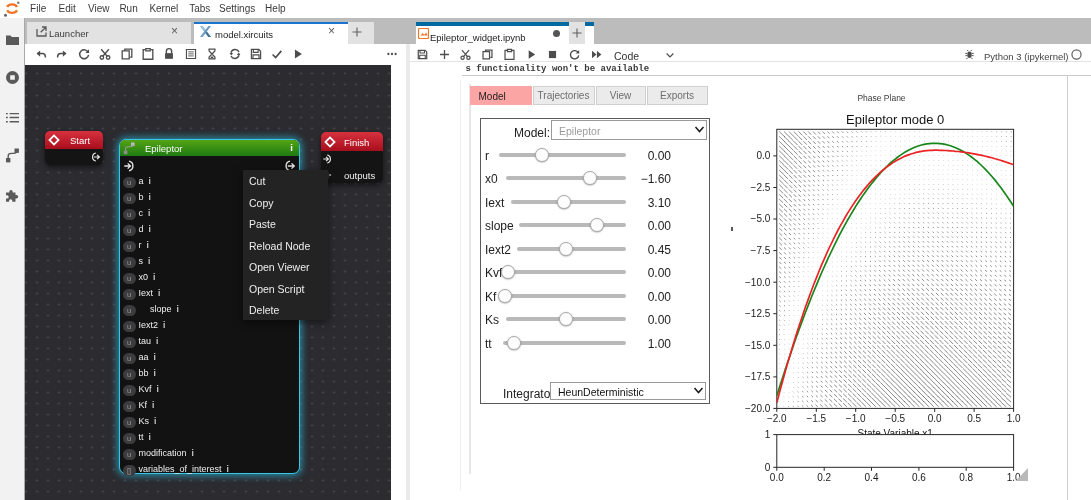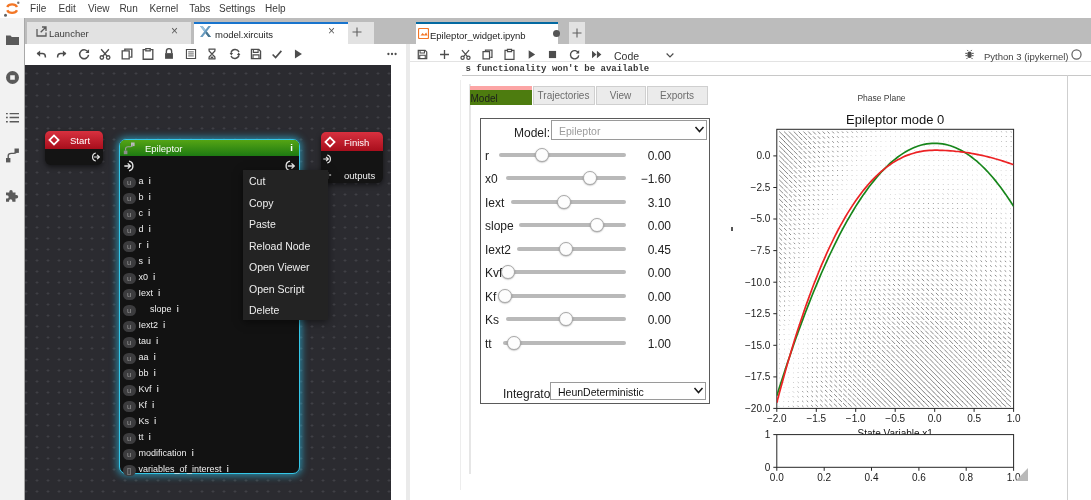--- a/index.html
+++ b/index.html
@@ -240,21 +240,21 @@
       <div style="top:5.2px">Cut</div>
       <div style="top:26.6px">Copy</div>
       <div style="top:48.1px">Paste</div>
       <div style="top:69.5px">Reload Node</div>
       <div style="top:91.0px">Open Viewer</div>
       <div style="top:112.5px">Open Script</div>
       <div style="top:133.9px">Delete</div>
     </div>
   </div>
 <div class="abs" id="ltabs" style="left:406px;width:685px">
-    <div class="tab" style="left:9.5px;width:142px;background:#fff;border-top:2px solid #0369a1">
+    <div class="tab" style="left:9.5px;width:178px;background:#fff;border-top:4px solid #0369a1">
       <span style="position:absolute;left:14.5px;top:6px;color:#222">Epileptor_widget.ipynb</span>
     </div>
     <svg class="ic" style="left:11.5px;top:10px" width="11" height="11" viewBox="0 0 11 11" fill="none" stroke="none">
       <rect x="0.5" y="0.5" width="10" height="10" rx="1" stroke="#f37626" stroke-width="1.2" fill="#fff"></rect>
       <path d="M2.5 7.5 4.6 5l1.7 1.7L8.2 4.4l1.4 3.1z" fill="#f37626"></path>
     </svg>
     <div style="position:absolute;left:147px;top:11.5px;width:7px;height:7px;border-radius:50%;background:#555"></div>
     <div class="tab" style="left:162.5px;width:16px;background:#e2e2e2"></div>
     <svg class="ic" style="left:166px;top:9.5px" width="10" height="10" viewBox="0 0 10 10" fill="none" stroke="none">
       <path d="M5 0.5v9M0.5 5h9" stroke="#5f5f5f" stroke-width="1.1"></path>
@@ -311,21 +311,21 @@
     <path d="M6.7 8a1.3 1.3 0 1 0 2.6 0 1.3 1.3 0 1 0-2.6 0" fill="#4d4d4d"></path>
     <path d="M6.7 13a1.3 1.3 0 1 0 2.6 0 1.3 1.3 0 1 0-2.6 0" fill="#4d4d4d"></path>
   </svg>
 <div class="abs" style="left:406px;top:44px;width:4px;height:456px;background:#eaeaea;z-index:5"></div>
 <div class="abs" id="content">
     <span style="position:absolute;left:74.5px;top:1.5px;font-family:'Liberation Mono',monospace;font-size:9px;font-weight:bold;color:#383838">s functionality won't be available</span>
     <div style="position:absolute;left:71px;top:13px;right:0;height:1px;background:#c8c8c8"></div>
     <div class="vline" style="left:68.5px;top:18px;height:410px;background:#ededed"></div>
     <div class="vline" style="left:78px;top:22px;height:390px;background:#e6e6e6"></div>
     <div class="vline" style="left:676px;top:13px;height:425px;background:#cfcfcf;width:1px"></div>
-    <div class="wtab" style="left:78.5px;width:62px;background:#4d7c0f;border:none;border-top:4px solid #fca5a5;color:#1d1d1d;text-align:left;padding-left:1px;height:19px">Model</div>
+    <div class="wtab" style="left:78.5px;width:62px;background:#fca5a5;border:none;border-top:2px solid #fca5a5;color:#1d1d1d;text-align:left;padding-left:9px;height:19px">Model</div>
     <div class="wtab" style="left:141.5px;width:62px">Trajectories</div>
     <div class="wtab" style="left:204.5px;width:50px">View</div>
     <div class="wtab" style="left:255.5px;width:61px">Exports</div>
     <div style="position:absolute;left:89.39999999999998px;top:55.5px;width:229.6px;height:286.5px;border:1px solid #5a5a5a"></div>
     <span class="wlab" style="left:123px;top:63.5px">Model:</span>
     <div class="ddown" style="left:160px;top:58px;width:156px;height:20px">
       <span style="position:absolute;left:7px;top:4px;color:#9c9c9c">Epileptor</span>
     </div>
     <svg class="ic" style="left:303px;top:62px" width="11" height="11" viewBox="0 0 11 11" fill="none" stroke="none">
       <path d="M1.5 3 5.5 7.5 9.5 3" stroke="#1a1a1a" stroke-width="1.5" fill="none"></path>

